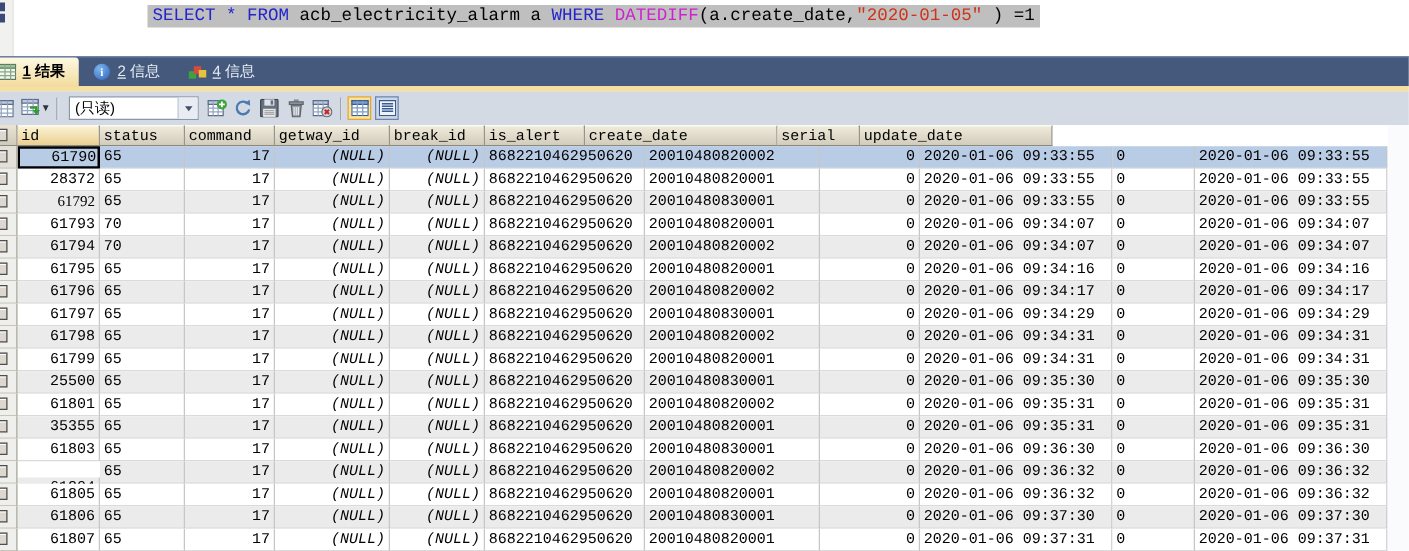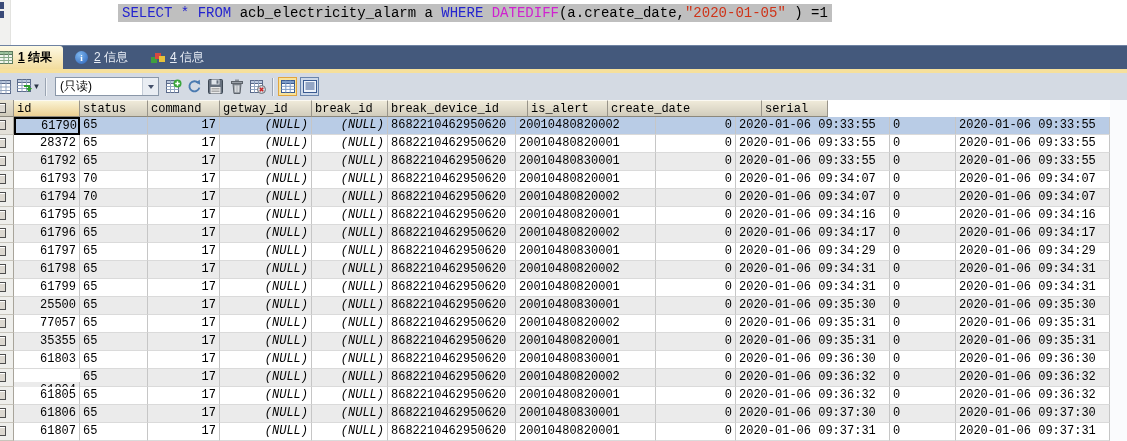--- a/index.html
+++ b/index.html
@@ -221,24 +221,24 @@
 <div class="grid">
     <div class="hrow">
       <div class="hselcell">
         <span class="selbox"></span>
       </div>
       <div class="hcell sorted" style="width: 66px;">id</div>
       <div class="hcell" style="width: 68px;">status</div>
       <div class="hcell" style="width: 72px;">command</div>
       <div class="hcell" style="width: 92px;">getway_id</div>
       <div class="hcell" style="width: 76px;">break_id</div>
-      <div class="hcell" style="width: 140px;">break_device_id</div>
       <div class="hcell" style="width: 80px;">is_alert</div>
       <div class="hcell" style="width: 154px;">create_date</div>
       <div class="hcell" style="width: 66px;">serial</div>
+      <div class="hcell" style="width: 154px;">update_date</div>
     </div>
     <div class="drow sel">
       <div class="selcell">
         <span class="selbox"></span>
       </div>
       <div class="dcell r focus" style="width: 66px;">61790</div>
       <div class="dcell" style="width: 68px;">65</div>
       <div class="dcell r" style="width: 72px;">17</div>
       <div class="dcell r null" style="width: 92px;">(NULL)</div>
       <div class="dcell r null" style="width: 76px;">(NULL)</div>
@@ -262,21 +262,21 @@
       <div class="dcell" style="width: 140px;">20010480820001</div>
       <div class="dcell r" style="width: 80px;">0</div>
       <div class="dcell" style="width: 154px;">2020-01-06 09:33:55</div>
       <div class="dcell" style="width: 66px;">0</div>
       <div class="dcell" style="width: 154px;">2020-01-06 09:33:55</div>
     </div>
     <div class="drow odd">
       <div class="selcell">
         <span class="selbox"></span>
       </div>
-      <div class="dcell r" style="width: 66px;">61792</div>
+      <div class="dcell r" style="width: 66px; font-family: Liberation Serif, serif;">61792</div>
       <div class="dcell" style="width: 68px;">65</div>
       <div class="dcell r" style="width: 72px;">17</div>
       <div class="dcell r null" style="width: 92px;">(NULL)</div>
       <div class="dcell r null" style="width: 76px;">(NULL)</div>
       <div class="dcell" style="width: 128px;">8682210462950620</div>
       <div class="dcell" style="width: 140px;">20010480830001</div>
       <div class="dcell r" style="width: 80px;">0</div>
       <div class="dcell" style="width: 154px;">2020-01-06 09:33:55</div>
       <div class="dcell" style="width: 66px;">0</div>
       <div class="dcell" style="width: 154px;">2020-01-06 09:33:55</div>
@@ -406,21 +406,21 @@
       <div class="dcell" style="width: 140px;">20010480830001</div>
       <div class="dcell r" style="width: 80px;">0</div>
       <div class="dcell" style="width: 154px;">2020-01-06 09:35:30</div>
       <div class="dcell" style="width: 66px;">0</div>
       <div class="dcell" style="width: 154px;">2020-01-06 09:35:30</div>
     </div>
     <div class="drow">
       <div class="selcell">
         <span class="selbox"></span>
       </div>
-      <div class="dcell r" style="width: 66px;">77057</div>
+      <div class="dcell r" style="width: 66px;">61801</div>
       <div class="dcell" style="width: 68px;">65</div>
       <div class="dcell r" style="width: 72px;">17</div>
       <div class="dcell r null" style="width: 92px;">(NULL)</div>
       <div class="dcell r null" style="width: 76px;">(NULL)</div>
       <div class="dcell" style="width: 128px;">8682210462950620</div>
       <div class="dcell" style="width: 140px;">20010480820002</div>
       <div class="dcell r" style="width: 80px;">0</div>
       <div class="dcell" style="width: 154px;">2020-01-06 09:35:31</div>
       <div class="dcell" style="width: 66px;">0</div>
       <div class="dcell" style="width: 154px;">2020-01-06 09:35:31</div>

